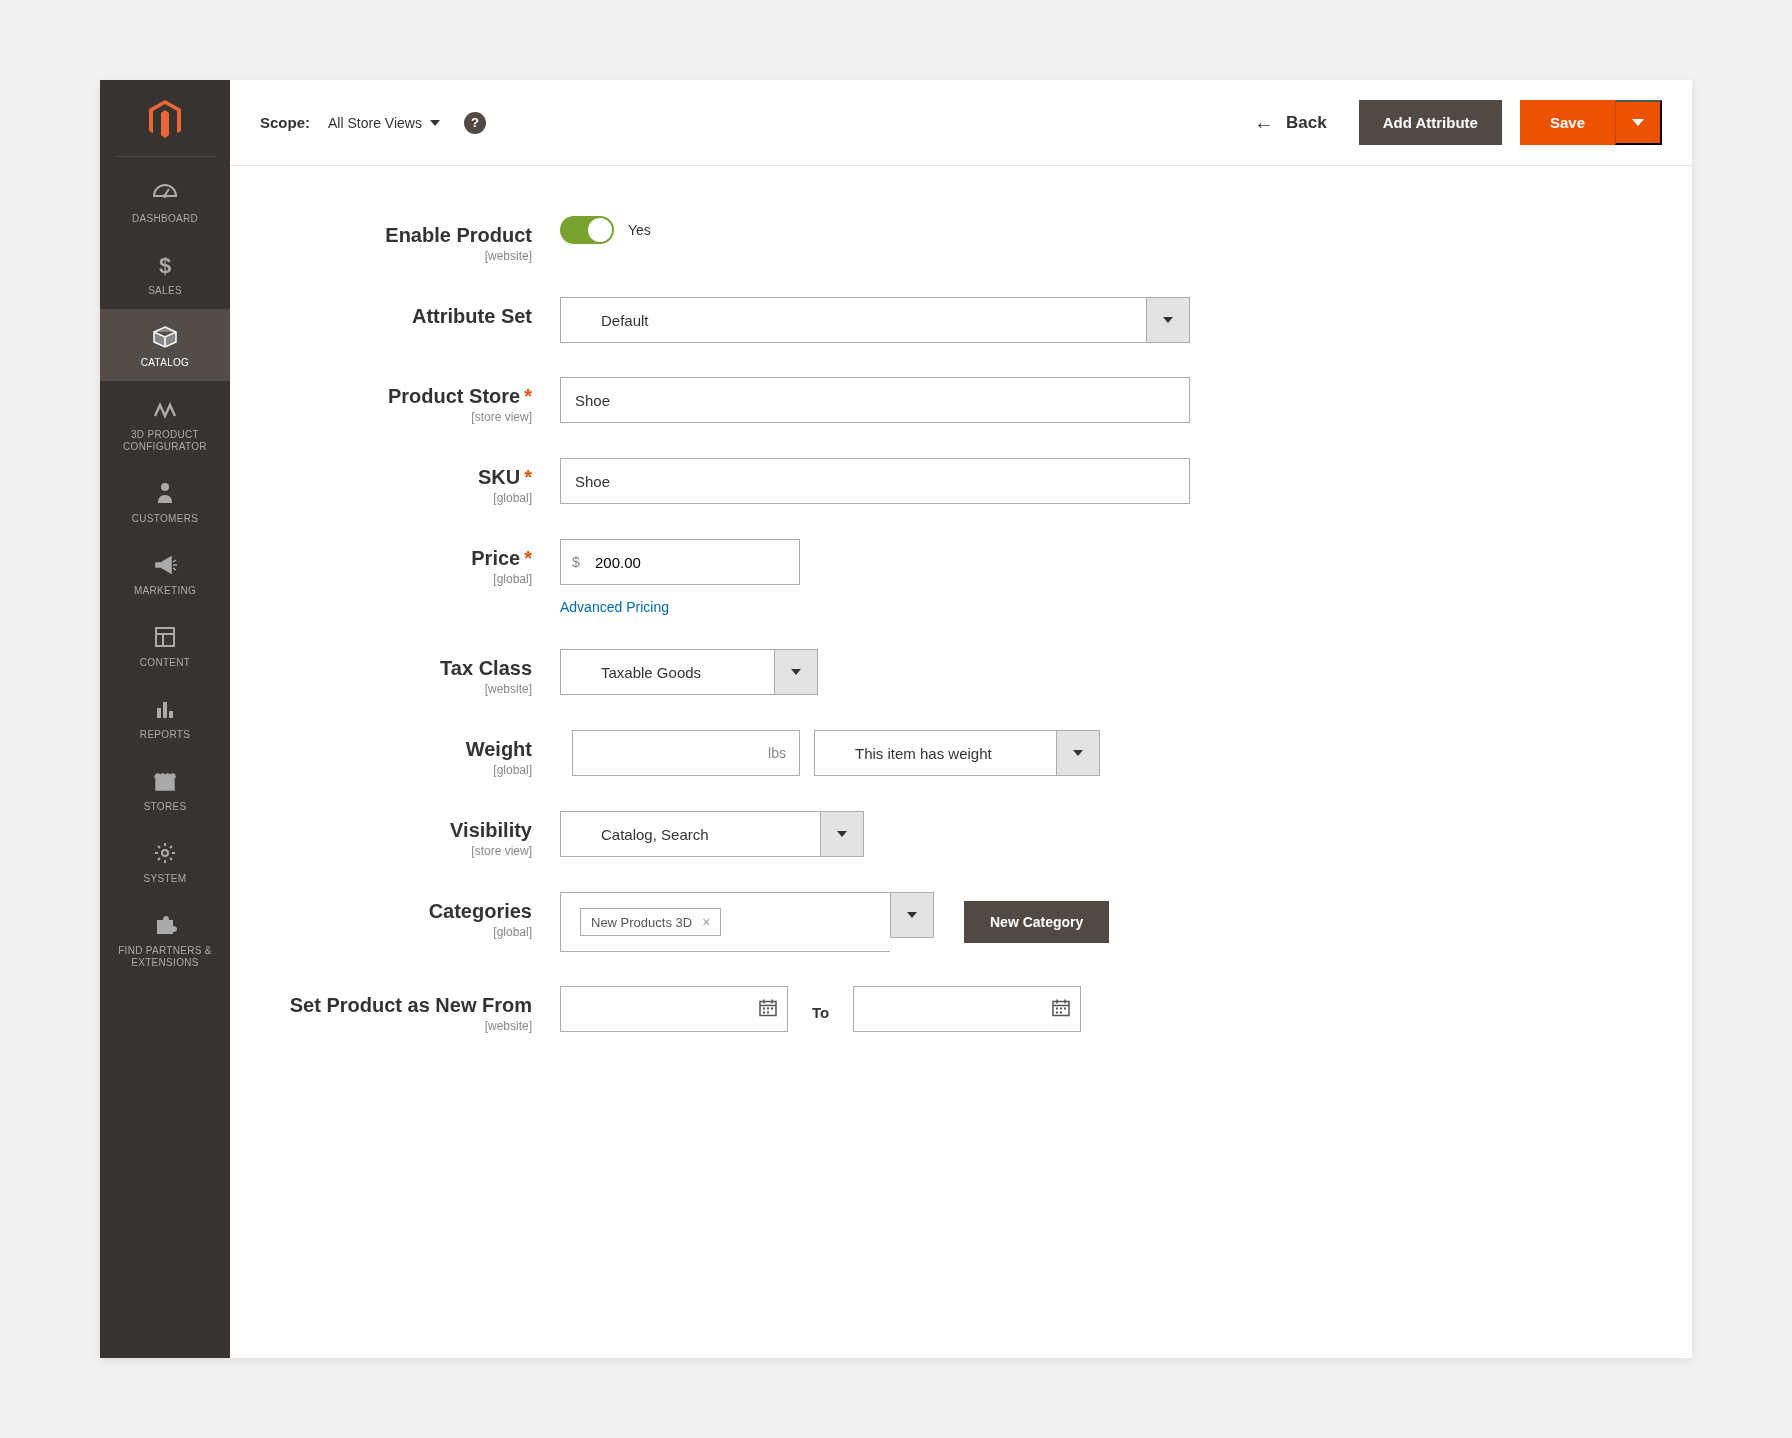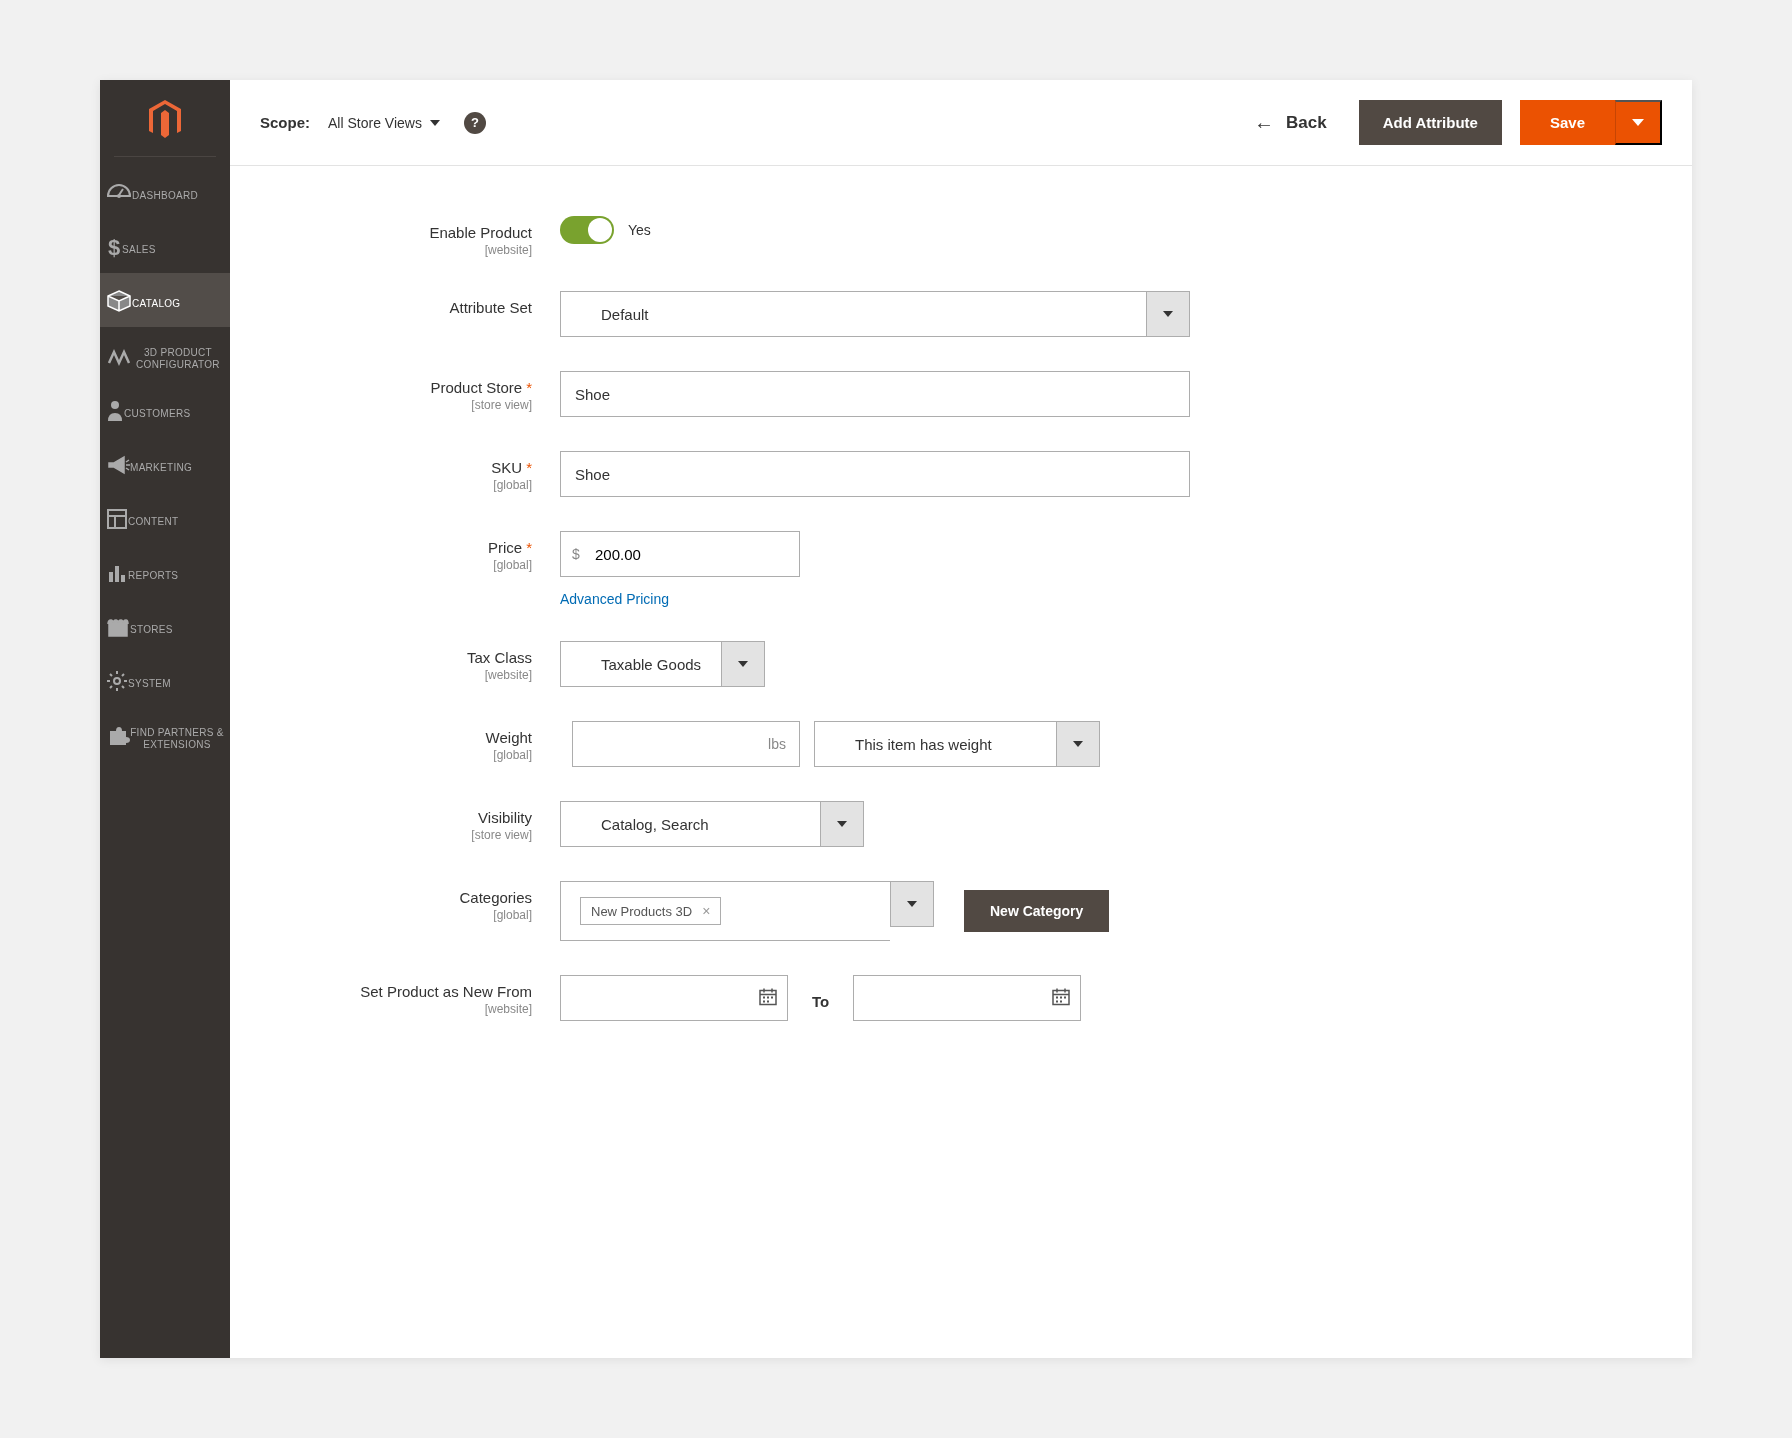--- a/index.html
+++ b/index.html
@@ -26,21 +26,21 @@
 .sidebar-logo {
   display: flex;
   justify-content: center;
   padding: 18px 0 14px;
   border-bottom: 1px solid #4a4542;
   margin: 0 14px;
 }
 .sidebar-nav { padding-top: 8px; }
 .sidebar-item {
   display: flex;
-  flex-direction: row;
+  flex-direction: column;
   align-items: center;
   padding: 14px 6px 12px;
   color: #aaa;
   cursor: pointer;
   text-align: center;
 }
 .sidebar-item.active { background: #524d49; color: #fff; }
 .sidebar-item .icon { height: 28px; display: flex; align-items: center; justify-content: center; }
 .sidebar-item .label { font-size: 10px; margin-top: 6px; letter-spacing: 0.3px; text-transform: uppercase; line-height: 1.2; }
 .main { flex: 1; background: #fff; }
@@ -75,21 +75,21 @@
   display: flex; align-items: center; justify-content: center;
 }
 .btn-save-caret .tri {
   width: 0; height: 0; border-left: 6px solid transparent; border-right: 6px solid transparent; border-top: 7px solid #fff;
 }
 .form-area { padding: 50px 40px 40px; }
 .form-row { display: flex; align-items: flex-start; margin-bottom: 34px; }
 .form-label-col {
   width: 290px; text-align: right; padding-right: 28px; padding-top: 8px; flex-shrink: 0;
 }
-.form-label { font-weight: 400; font-size: 15px; color: #333; }
+.form-label { font-weight: 700; font-size: 20px; color: #333; }
 .form-label .req { color: #eb5202; margin-left: 4px; }
 .form-sublabel { font-size: 12px; color: #888; margin-top: 2px; }
 .form-field-col { flex: 0 0 auto; display: flex; flex-direction: column; align-items: flex-start; }
 .toggle-row { display: flex; align-items: center; gap: 14px; }
 .toggle {
   width: 54px; height: 28px; background: #79a22e; border-radius: 14px; position: relative; cursor: pointer;
 }
 .toggle .knob {
   width: 24px; height: 24px; background: #fff; border-radius: 50%; position: absolute; top: 2px; right: 2px;
 }
@@ -331,21 +331,21 @@
         </div>
       </div>
 
       <div class="form-row">
         <div class="form-label-col">
           <div class="form-label">Tax Class</div>
           <div class="form-sublabel">[website]</div>
         </div>
         <div class="form-field-col">
           <div class="sel-combo">
-            <div class="sel-input" style="width:161px; display:flex; align-items:center;">Taxable Goods</div>
+            <div class="sel-input" style="width:214px; display:flex; align-items:center;">Taxable Goods</div>
             <div class="sel-caret-btn">
                   <span class="tri"></span>
                 </div>
           </div>
         </div>
       </div>
 
       <div class="form-row">
         <div class="form-label-col">
           <div class="form-label">Weight</div>

